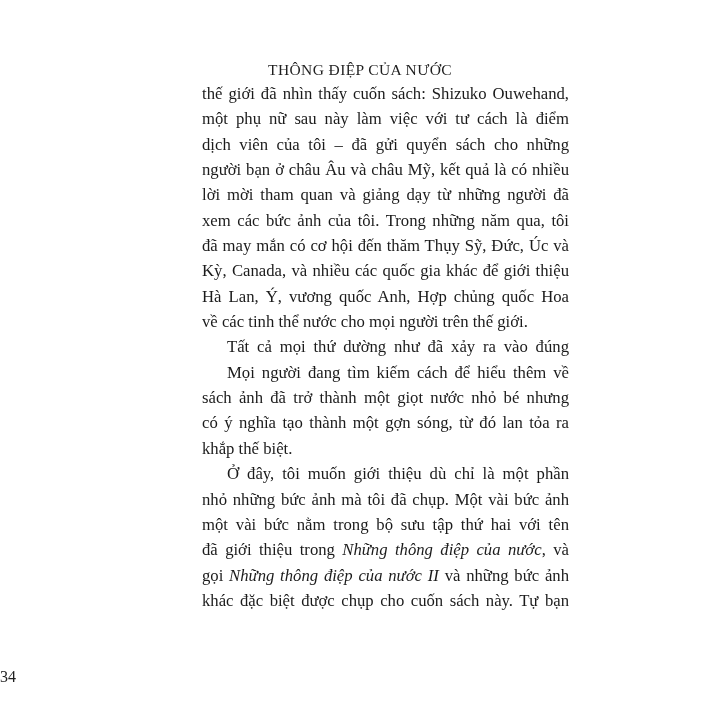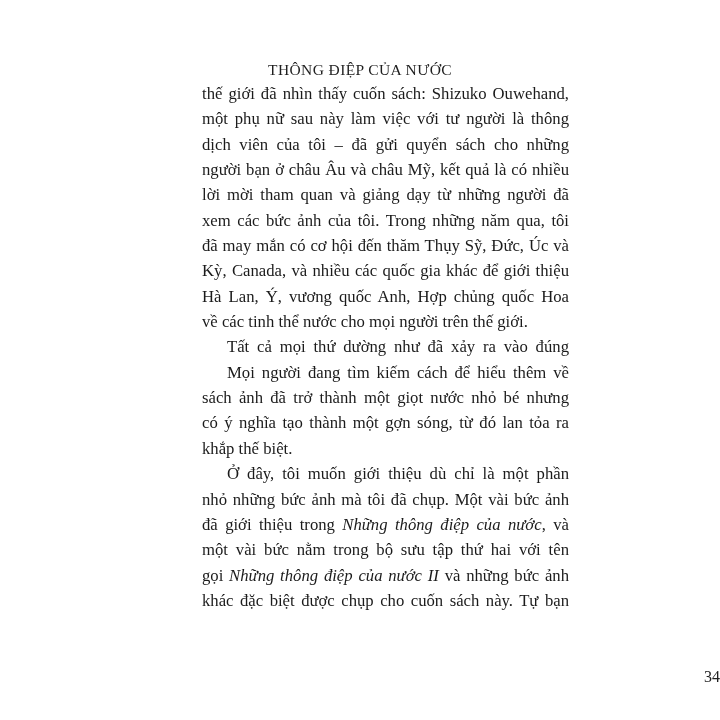--- a/index.html
+++ b/index.html
@@ -44,51 +44,51 @@
     white-space: normal;
   }
   .line.end { text-align-last: left; }
   .line.indent { text-indent: 25px; }
   .it { font-style: italic; }
   .page-footer {
     position: absolute;
     top: 668px;
     left: 0;
     width: 720px;
-    text-align: right;
+    text-align: left;
     font-size: 16px;
     color: #1f1f1f;
   }
 </style>
 </head>
 <body>
 
 <div class="page">
 
   <div class="running-header">THÔNG ĐIỆP CỦA NƯỚC</div>
 
   <div class="body-text">
     <div class="line"><span>thế giới đã nhìn thấy cuốn sách: Shizuko Ouwehand,</span></div>
-    <div class="line"><span>một phụ nữ sau này làm việc với tư người là thông</span></div>
+    <div class="line"><span>một phụ nữ sau này làm việc với tư cách là điểm</span></div>
     <div class="line"><span>dịch viên của tôi – đã gửi quyển sách cho những</span></div>
     <div class="line"><span>người bạn ở châu Âu và châu Mỹ, kết quả là có nhiều</span></div>
     <div class="line"><span>lời mời tham quan và giảng dạy từ những người đã</span></div>
     <div class="line"><span>xem các bức ảnh của tôi. Trong những năm qua, tôi</span></div>
     <div class="line"><span>đã may mắn có cơ hội đến thăm Thụy Sỹ, Đức, Úc và</span></div>
     <div class="line"><span>Kỳ, Canada, và nhiều các quốc gia khác để giới thiệu</span></div>
     <div class="line"><span>Hà Lan, Ý, vương quốc Anh, Hợp chủng quốc Hoa</span></div>
     <div class="line end"><span>về các tinh thể nước cho mọi người trên thế giới.</span></div>
     <div class="line indent"><span>Tất cả mọi thứ dường như đã xảy ra vào đúng</span></div>
     <div class="line indent"><span>Mọi người đang tìm kiếm cách để hiểu thêm về</span></div>
     <div class="line"><span>sách ảnh đã trở thành một giọt nước nhỏ bé nhưng</span></div>
     <div class="line"><span>có ý nghĩa tạo thành một gợn sóng, từ đó lan tỏa ra</span></div>
     <div class="line end"><span>khắp thế biệt.</span></div>
     <div class="line indent"><span>Ở đây, tôi muốn giới thiệu dù chỉ là một phần</span></div>
     <div class="line"><span>nhỏ những bức ảnh mà tôi đã chụp. Một vài bức ảnh</span></div>
+    <div class="line"><span>một vài bức nằm trong bộ sưu tập thứ hai với tên</span></div>
     <div class="line"><span>đã giới thiệu trong </span><em class="it">Những thông điệp của nước</em><span>, và</span></div>
-    <div class="line"><span>một vài bức nằm trong bộ sưu tập thứ hai với tên</span></div>
     <div class="line"><span>gọi </span><em class="it">Những thông điệp của nước II</em><span> và những bức ảnh</span></div>
     <div class="line"><span>khác đặc biệt được chụp cho cuốn sách này. Tự bạn</span></div>
   </div>
 
   <div class="page-footer">34</div>
 
 </div>
 
 </body></html>

